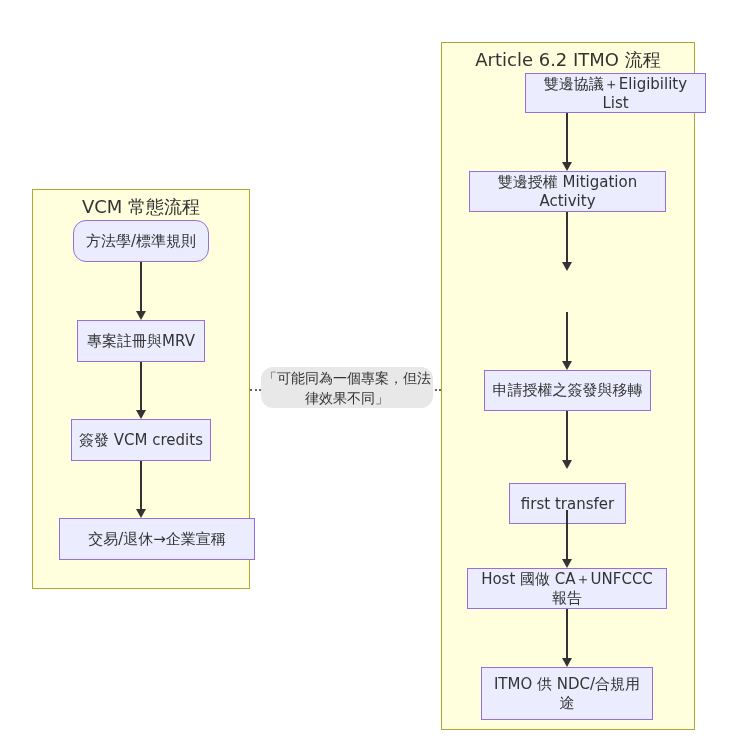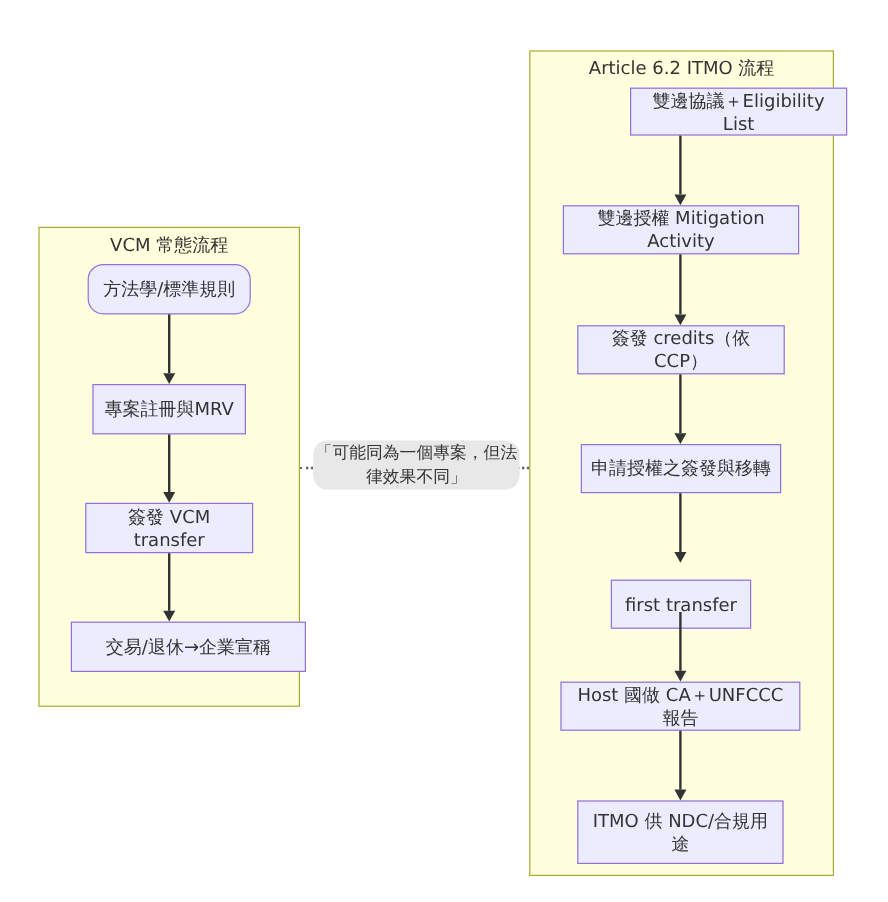--- a/index.html
+++ b/index.html
@@ -20,21 +20,21 @@
     position: absolute;
     background: #ffffde;
     border: 1px solid #aaaa33;
     box-sizing: border-box;
   }
   .cluster-title {
     position: absolute;
     width: 100%;
     top: 5px;
     text-align: center;
-    font-size: 15px;
+    font-size: 18px;
     color: #333333;
   }
   .node {
     position: absolute;
     background: #ECECFF;
     border: 1px solid #9370DB;
     box-sizing: border-box;
     display: flex;
     align-items: center;
     justify-content: center;
@@ -81,33 +81,32 @@
   <div class="cluster" style="left:32px; top:189px; width:218px; height:400px;">
     <div class="cluster-title">VCM 常態流程</div>
   </div>
 
   <div class="cluster" style="left:441px; top:42px; width:254px; height:688px;">
     <div class="cluster-title">Article 6.2 ITMO 流程</div>
   </div>
 
   <div class="node" style="left:73px;  top:220px; width:136px; height:42px;border-radius:13px;">方法學/標準規則</div>
   <div class="node" style="left:77px;  top:320px; width:128px; height:42px;">專案註冊與MRV</div>
-  <div class="node" style="left:71px;  top:419px; width:140px; height:42px;">簽發 VCM transfer</div>
+  <div class="node" style="left:71px;  top:419px; width:140px; height:42px;">簽發 VCM credits</div>
   <div class="node" style="left:59px;  top:518px; width:196px; height:42px;">交易/退休→企業宣稱</div>
 
   <div class="vline" style="left:140px; top:262px; height:49px;"></div>
   <div class="arrowhead" style="left:136px; top:311px;"></div>
   <div class="vline" style="left:140px; top:362px; height:48px;"></div>
   <div class="arrowhead" style="left:136px; top:410px;"></div>
   <div class="vline" style="left:140px; top:461px; height:48px;"></div>
   <div class="arrowhead" style="left:136px; top:509px;"></div>
 
   <div class="node" style="left:477px; top:73px;  width:181px; height:40px;margin-left:48px;">雙邊協議＋Eligibility List</div>
   <div class="node" style="left:469px; top:171px; width:197px; height:41px;">雙邊授權 Mitigation Activity</div>
-  <div class="node" style="left:481px; top:271px; width:173px; height:41px;">簽發 credits（依 CCP）</div>
   <div class="node" style="left:484px; top:370px; width:167px; height:41px;">申請授權之簽發與移轉</div>
   <div class="node" style="left:509px; top:469px; width:117px; height:41px;margin-top:14px;">first transfer</div>
   <div class="node" style="left:467px; top:568px; width:200px; height:41px;">Host 國做 CA＋UNFCCC 報告</div>
   <div class="node" style="left:481px; top:667px; width:172px; height:53px;">ITMO 供 NDC/合規用途</div>
 
   <div class="vline" style="left:566px; top:113px; height:49px;"></div>
   <div class="arrowhead" style="left:562px; top:162px;"></div>
   <div class="vline" style="left:566px; top:212px; height:50px;"></div>
   <div class="arrowhead" style="left:562px; top:262px;"></div>
   <div class="vline" style="left:566px; top:312px; height:49px;"></div>

